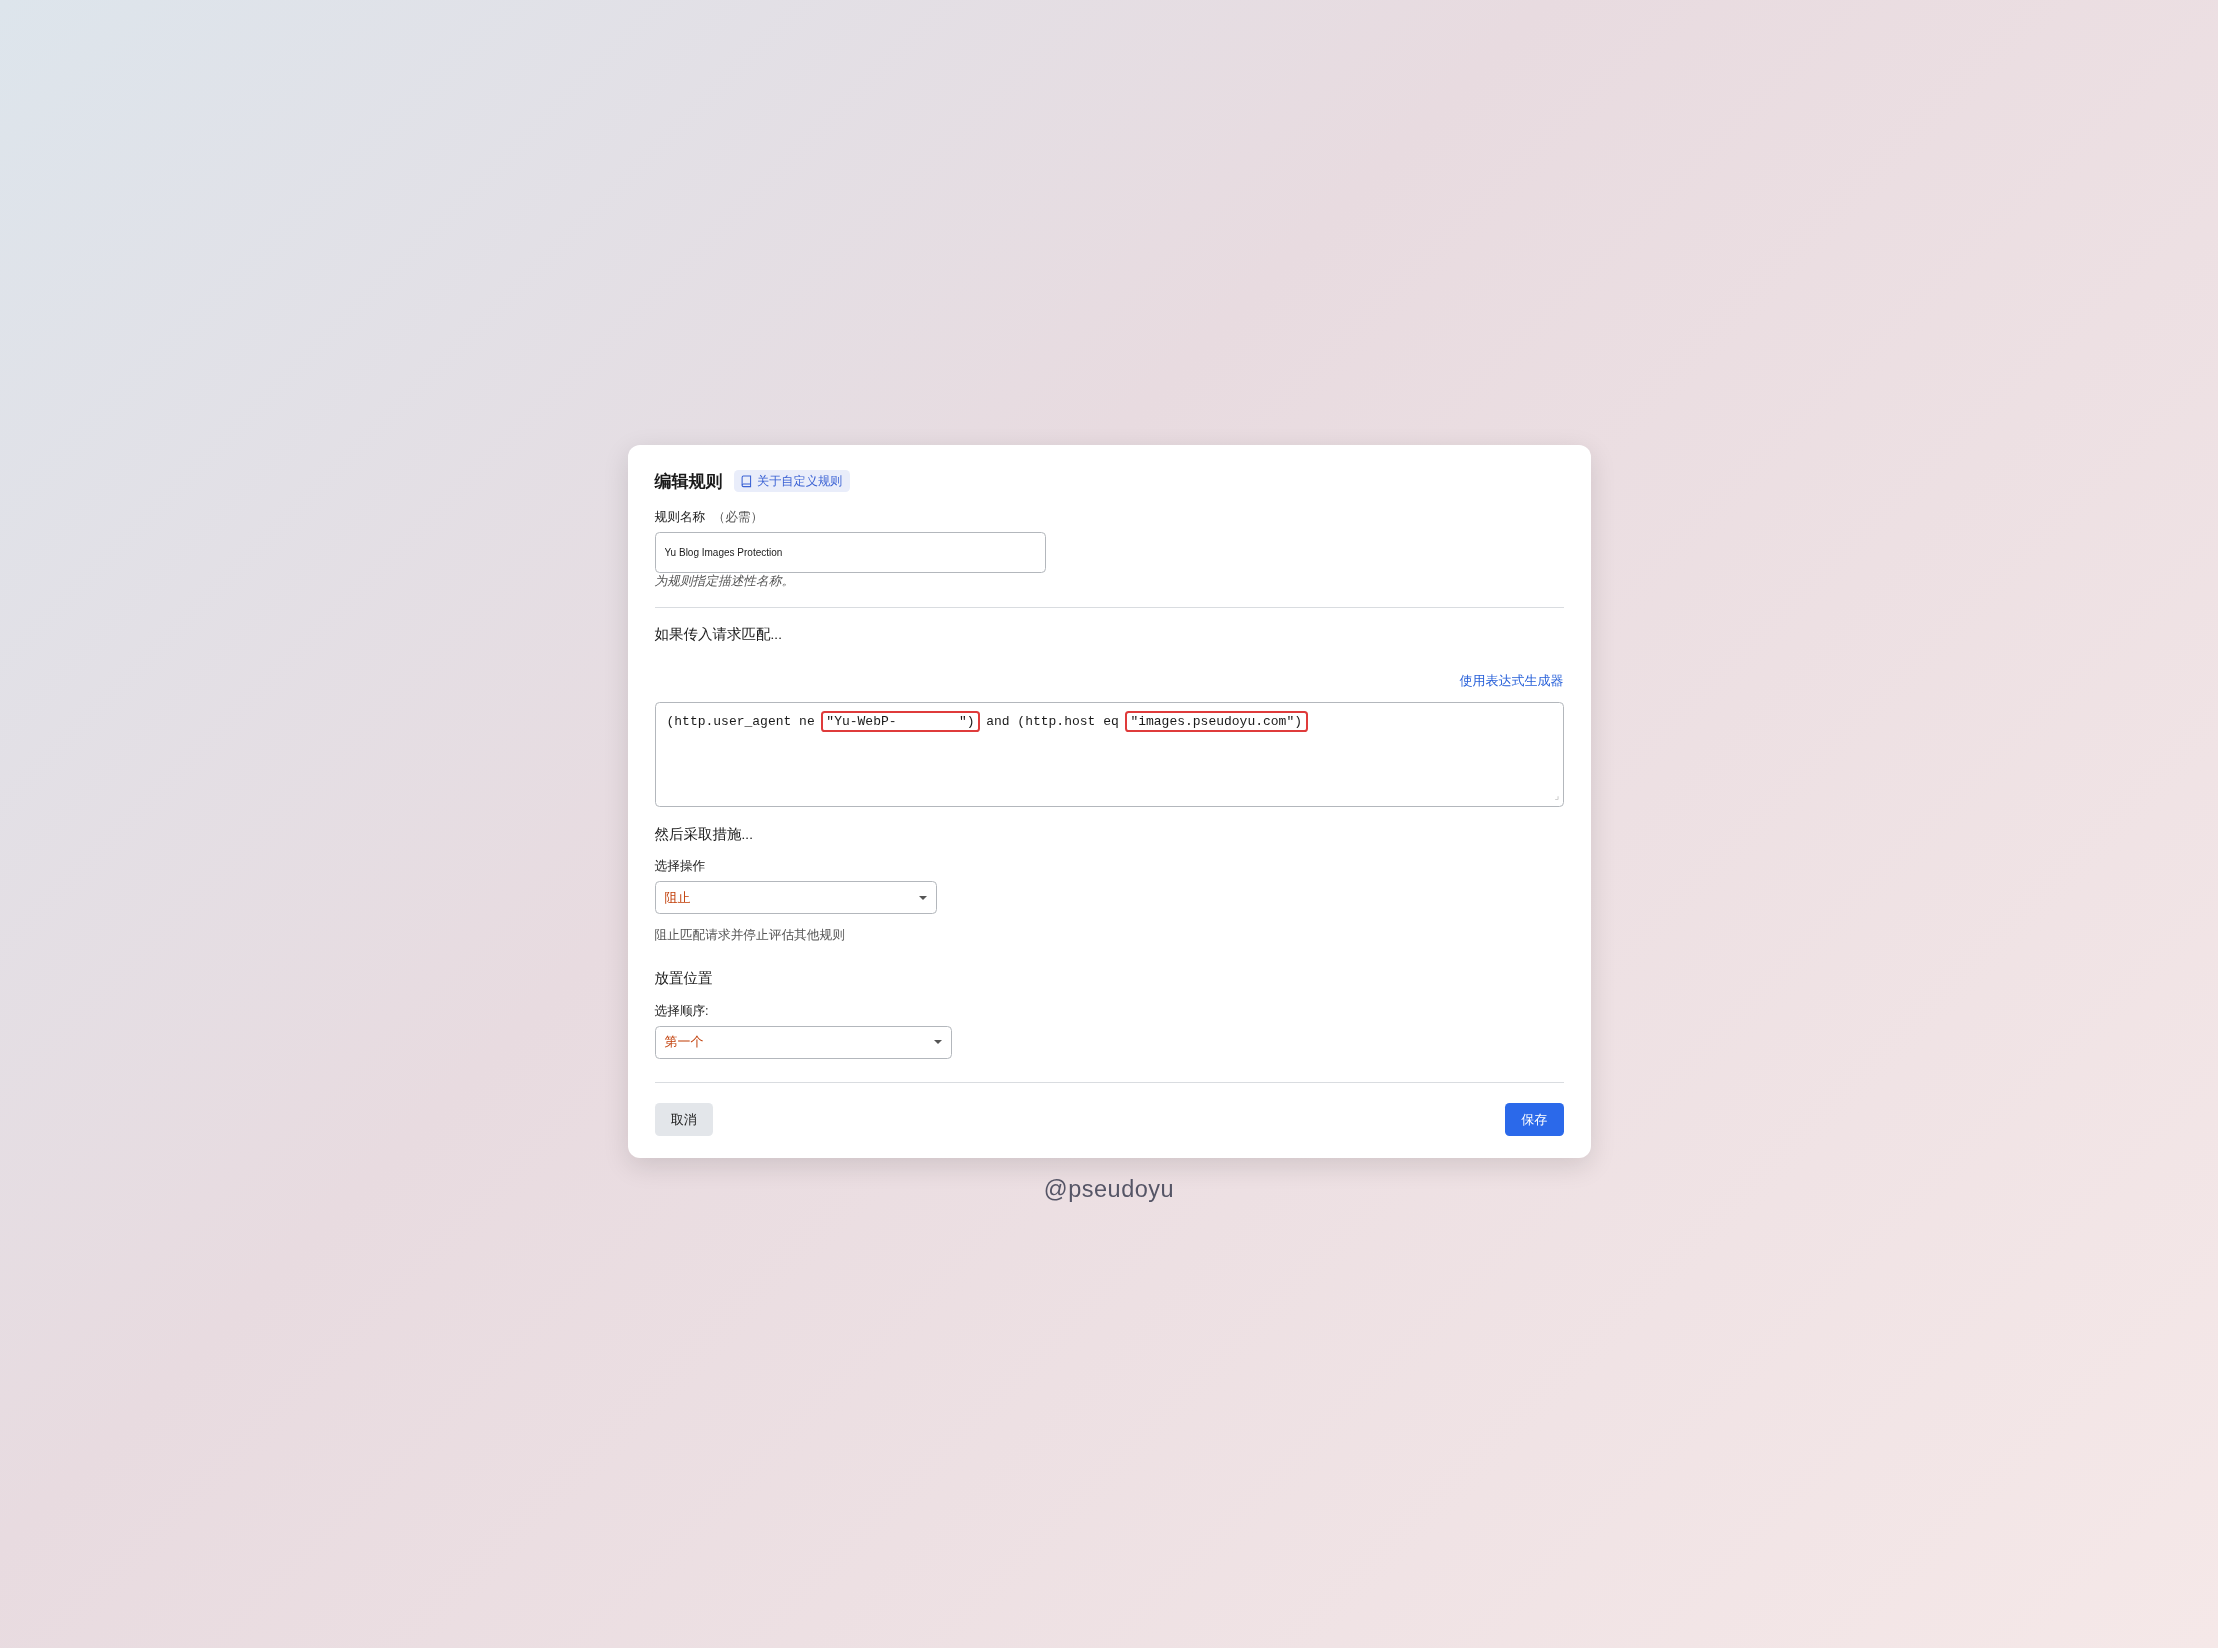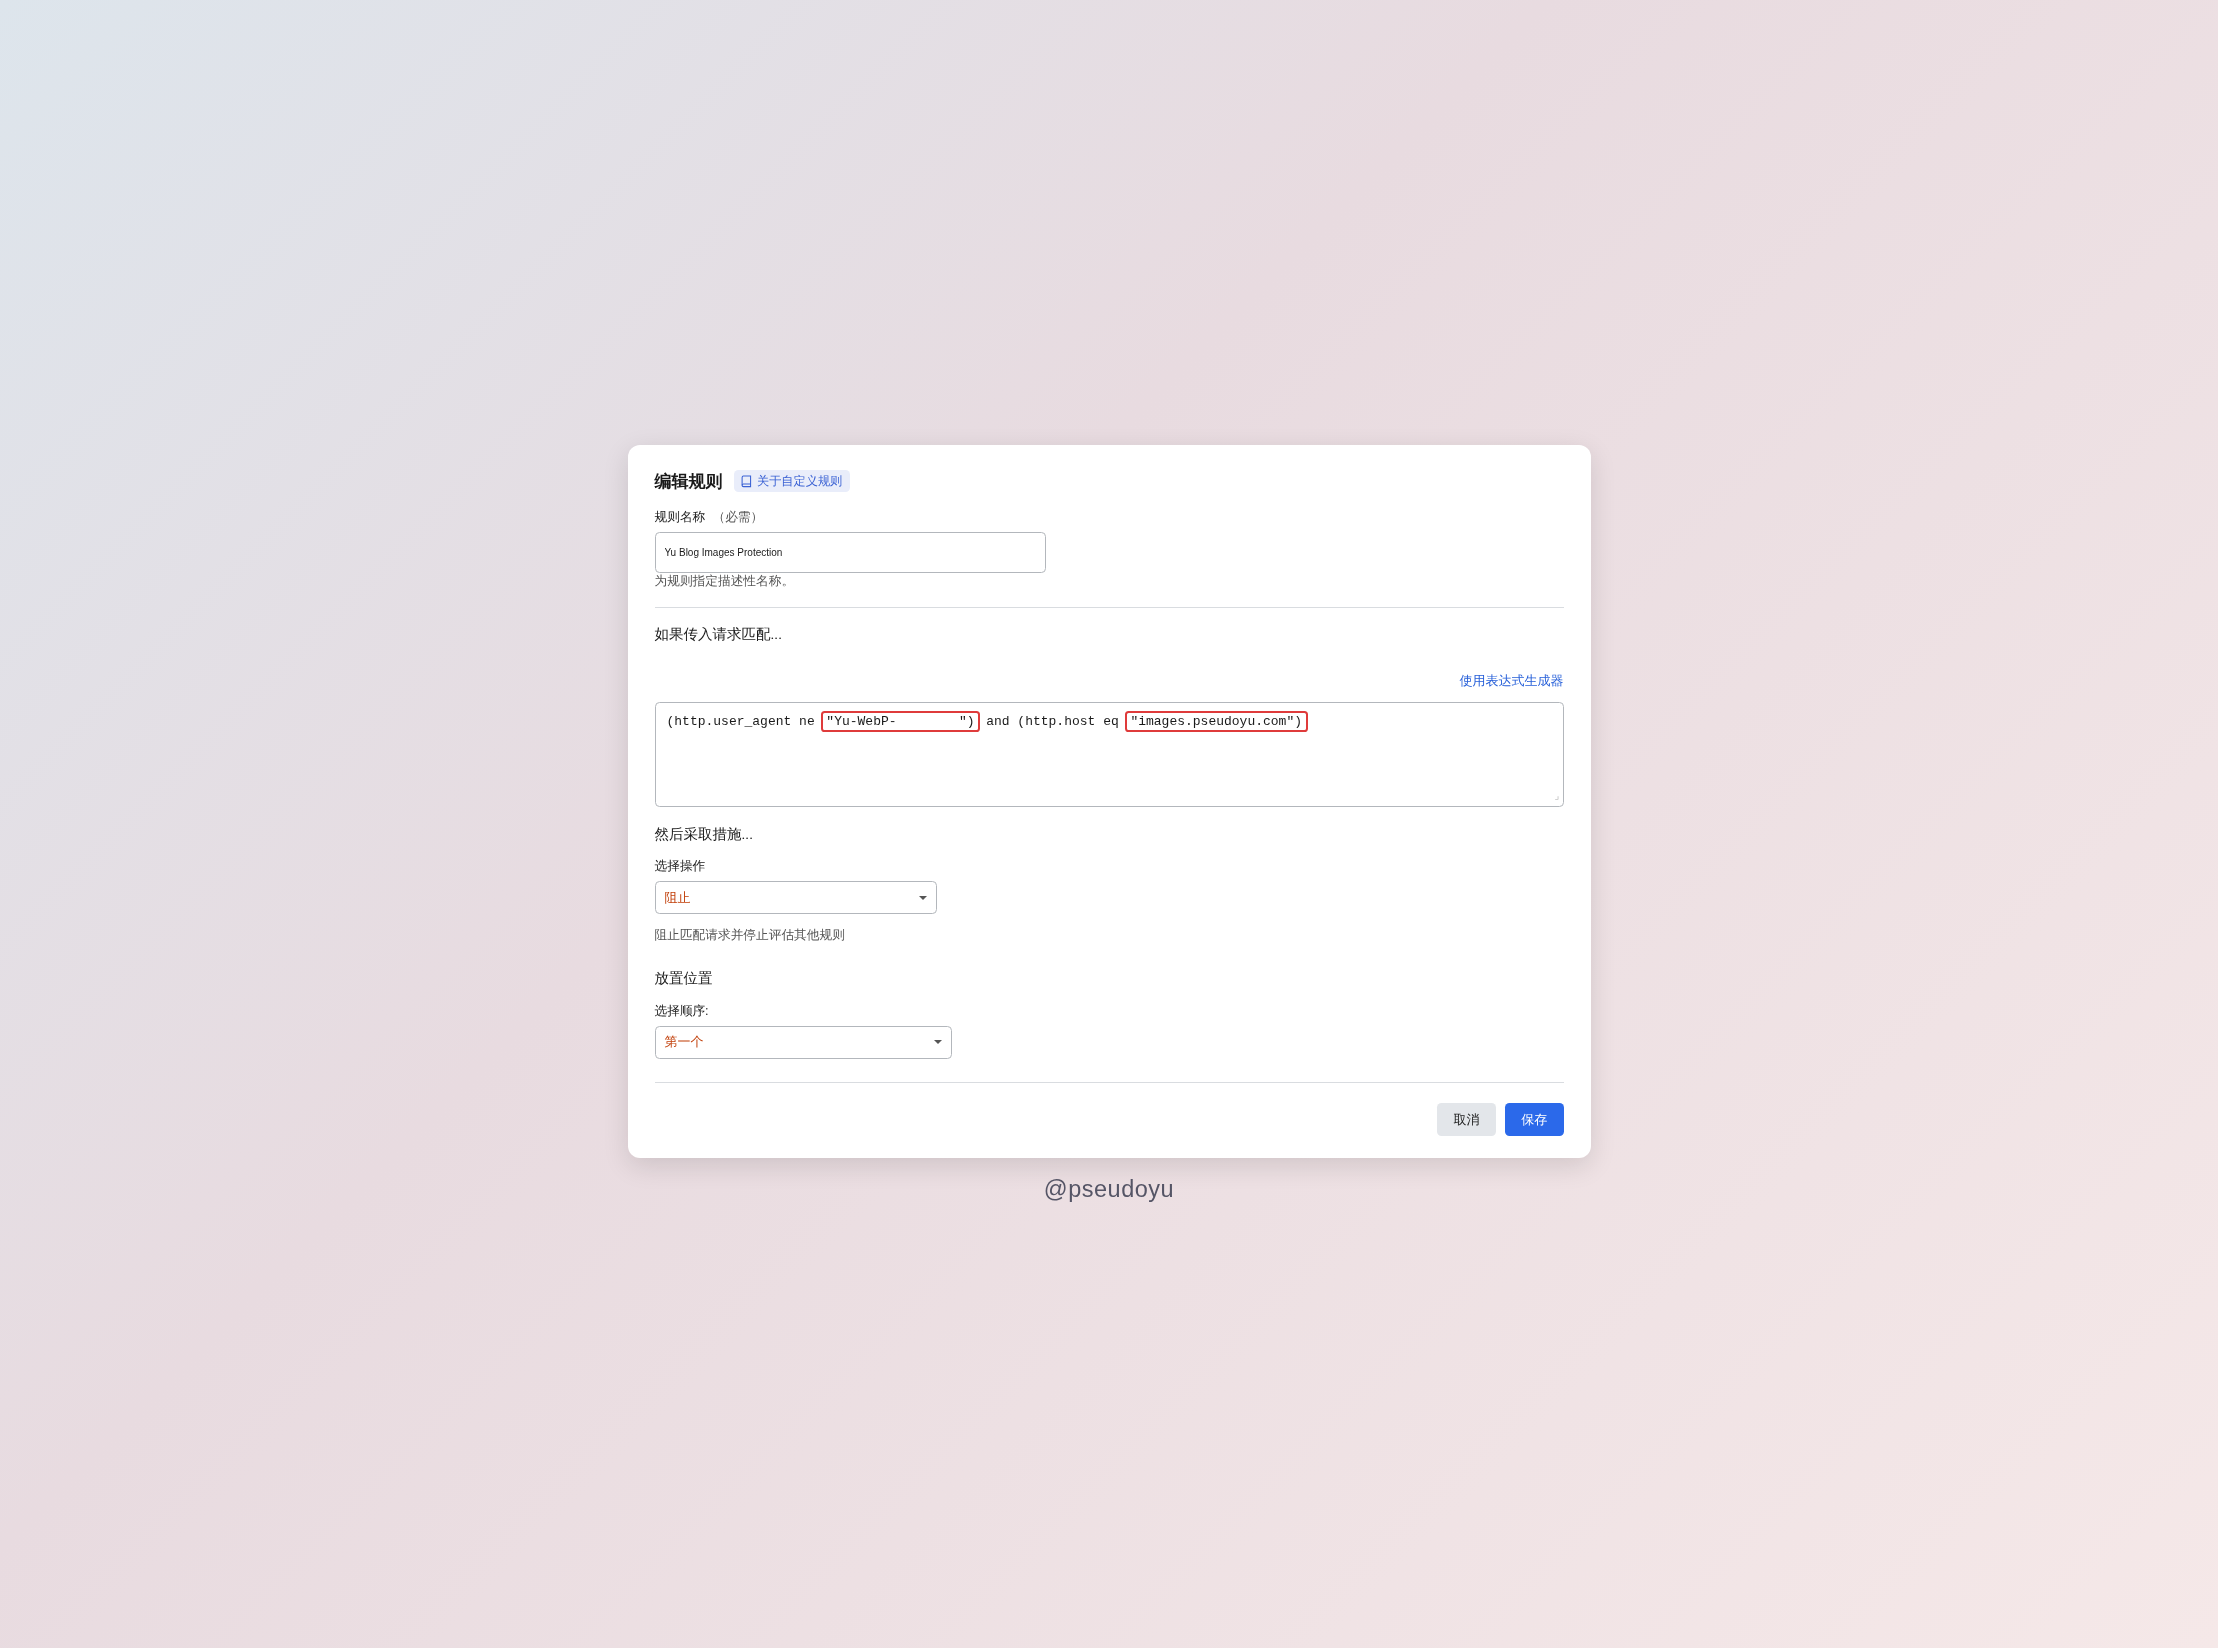--- a/index.html
+++ b/index.html
@@ -56,20 +56,21 @@
       border-radius: 4.5px;
       padding: 0 9px;
       font-size: 10px;
       color: #1a1a1a;
       outline: none;
     }
     .helper {
       font-size: 12.7px;
       color: #555;
       margin-top: 0;
+      font-style: italic;
     }
     .divider {
       height: 0.9px;
       background: #d9dce0;
       margin: 16.3px 0 18px 0;
     }
     .section-title {
       font-size: 14.5px;
       font-weight: 400;
       color: #1a1a1a;
@@ -127,21 +128,21 @@
       border-right: 4.5px solid transparent;
       border-top: 4.5px solid #555;
     }
     .action-helper {
       font-size: 12.7px;
       color: #555;
       margin-top: 12.7px;
     }
     .footer-row {
       display: flex;
-      justify-content: flex-end;
+      justify-content: space-between;
       gap: 9px;
       margin-top: 20px;
     }
     .btn {
       height: 33px;
       padding: 0 16.3px;
       border-radius: 4.5px;
       font-size: 13px;
       border: none;
       cursor: pointer;

